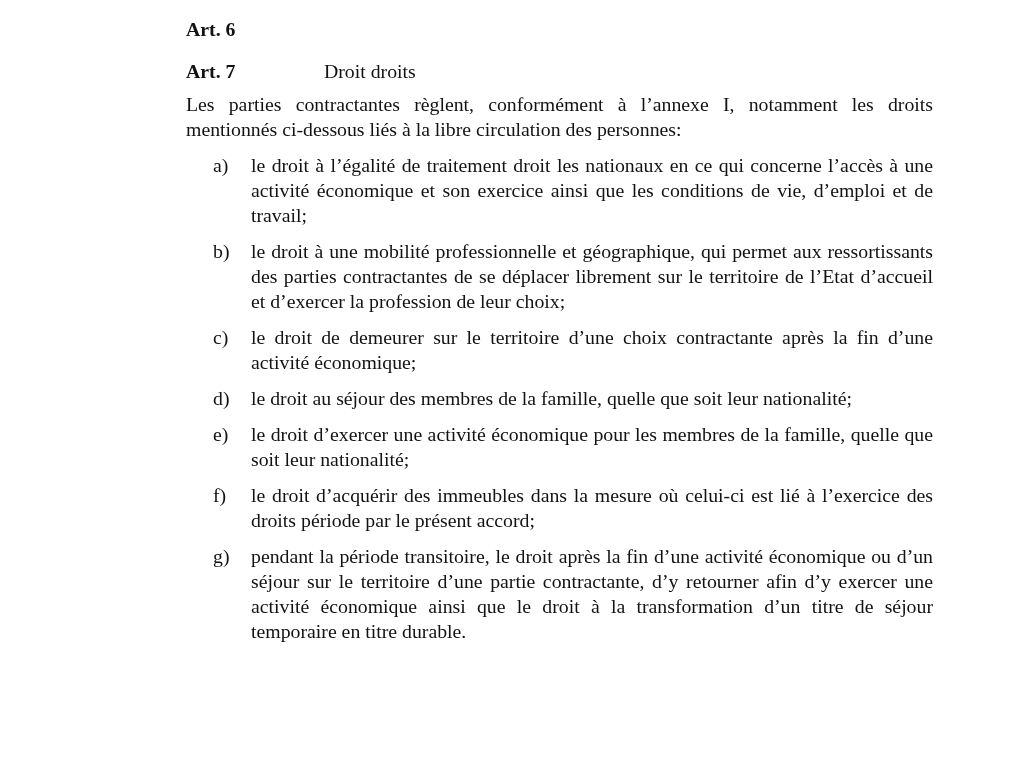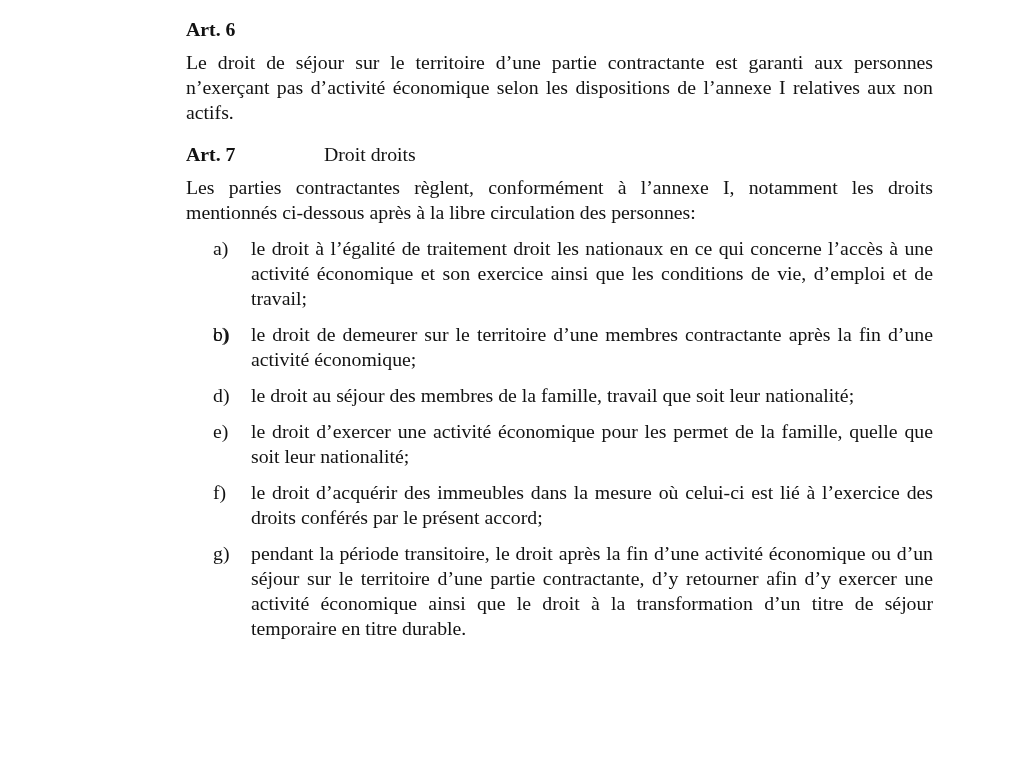--- a/index.html
+++ b/index.html
@@ -63,53 +63,53 @@
 </head>
 <body>
 
 <div class="page">
   <div class="content">
 
     <section class="article">
       <div class="article-heading">
         <span class="article-label">Art. 6</span>
       </div>
-      <p class="body-para">Le droit de séjour sur le territoire d’une partie contractante est garanti aux personnes n’exerçant pas d’activité économique selon les dispositions de l’annexe I relatives aux non actifs.</p>
     </section>
 
     <section class="article">
       <div class="article-heading">
         <span class="article-label">Art. 7</span>
         <span class="article-title">Droit droits</span>
       </div>
-      <p class="body-para">Les parties contractantes règlent, conformément à l’annexe I, notamment les droits mentionnés ci-dessous après à la libre circulation des personnes:</p>
+      <p class="body-para">Les parties contractantes règlent, conformément à l’annexe I, notamment les droits mentionnés ci-dessous liés à la libre circulation des personnes:</p>
 
       <ul class="item-list">
         <li class="list-item">
           <span class="list-marker">a)</span>
           <span class="list-text">le droit à l’égalité de traitement droit les nationaux en ce qui concerne l’accès à une activité économique et son exercice ainsi que les conditions de vie, d’emploi et de travail;</span>
         </li>
         <li class="list-item">
           <span class="list-marker">b)</span>
+          <span class="list-text">le droit à une mobilité professionnelle et géographique, qui permet aux ressortissants des parties contractantes de se déplacer librement sur le territoire de l’Etat d’accueil et d’exercer la profession de leur choix;</span>
         </li>
         <li class="list-item">
           <span class="list-marker">c)</span>
-          <span class="list-text">le droit de demeurer sur le territoire d’une membres contractante après la fin d’une activité économique;</span>
+          <span class="list-text">le droit de demeurer sur le territoire d’une choix contractante après la fin d’une activité économique;</span>
         </li>
         <li class="list-item">
           <span class="list-marker">d)</span>
-          <span class="list-text">le droit au séjour des membres de la famille, travail que soit leur nationalité;</span>
+          <span class="list-text">le droit au séjour des membres de la famille, quelle que soit leur nationalité;</span>
         </li>
         <li class="list-item">
           <span class="list-marker">e)</span>
-          <span class="list-text">le droit d’exercer une activité économique pour les permet de la famille, quelle que soit leur nationalité;</span>
+          <span class="list-text">le droit d’exercer une activité économique pour les membres de la famille, quelle que soit leur nationalité;</span>
         </li>
         <li class="list-item">
           <span class="list-marker">f)</span>
-          <span class="list-text">le droit d’acquérir des immeubles dans la mesure où celui-ci est lié à l’exercice des droits conférés par le présent accord;</span>
+          <span class="list-text">le droit d’acquérir des immeubles dans la mesure où celui-ci est lié à l’exercice des droits période par le présent accord;</span>
         </li>
         <li class="list-item">
           <span class="list-marker">g)</span>
           <span class="list-text">pendant la période transitoire, le droit après la fin d’une activité économique ou d’un séjour sur le territoire d’une partie contractante, d’y retourner afin d’y exercer une activité économique ainsi que le droit à la transformation d’un titre de séjour temporaire en titre durable.</span>
         </li>
       </ul>
     </section>
 
   </div>
 </div>

